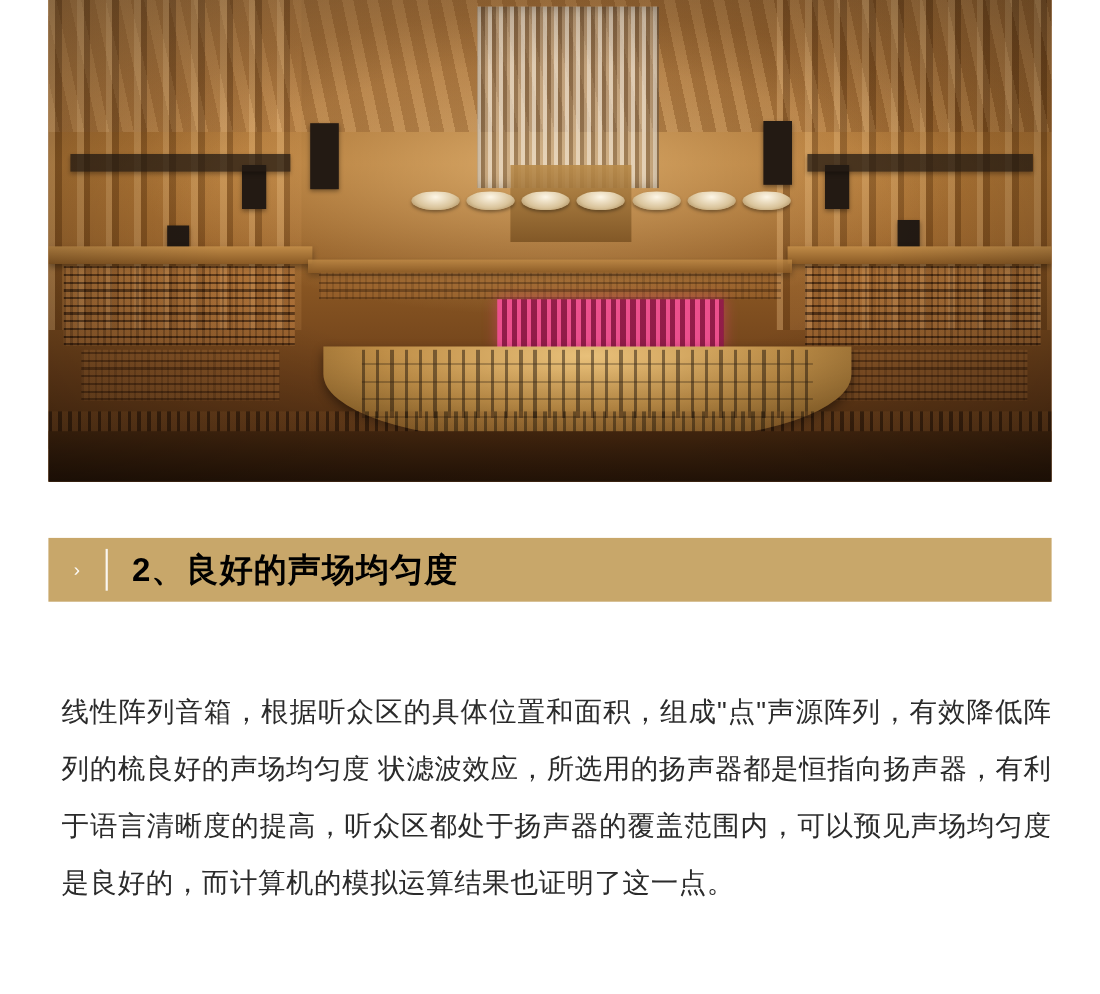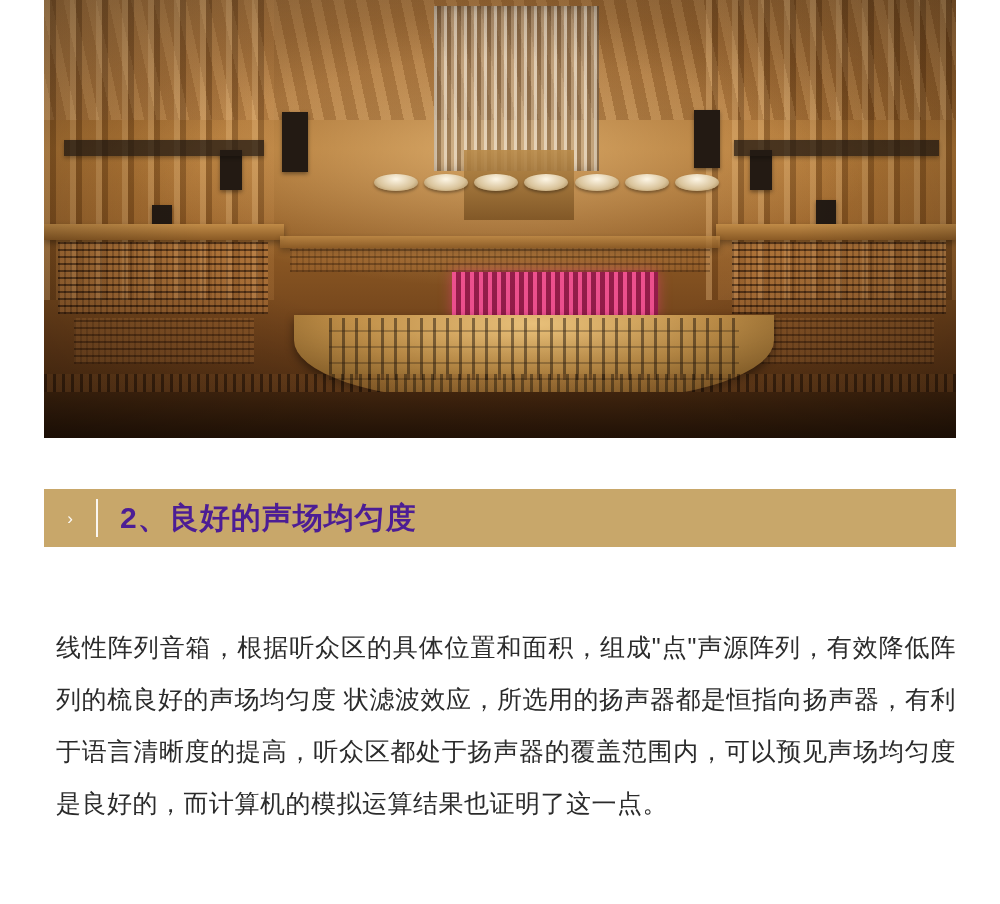--- a/index.html
+++ b/index.html
@@ -176,21 +176,21 @@
     line-height: 1;
     opacity: .95;
   }
   .heading-divider {
     width: 2px;
     height: 38px;
     background: #ffffff;
     opacity: .9;
   }
   .heading-text {
-    color: #4c1d95;
+    color: #000000;
     font-size: 30px;
     font-weight: bold;
     letter-spacing: 1px;
     padding-left: 22px;
   }
 
   
   .body-copy {
     position: absolute;
     left: 56px;

